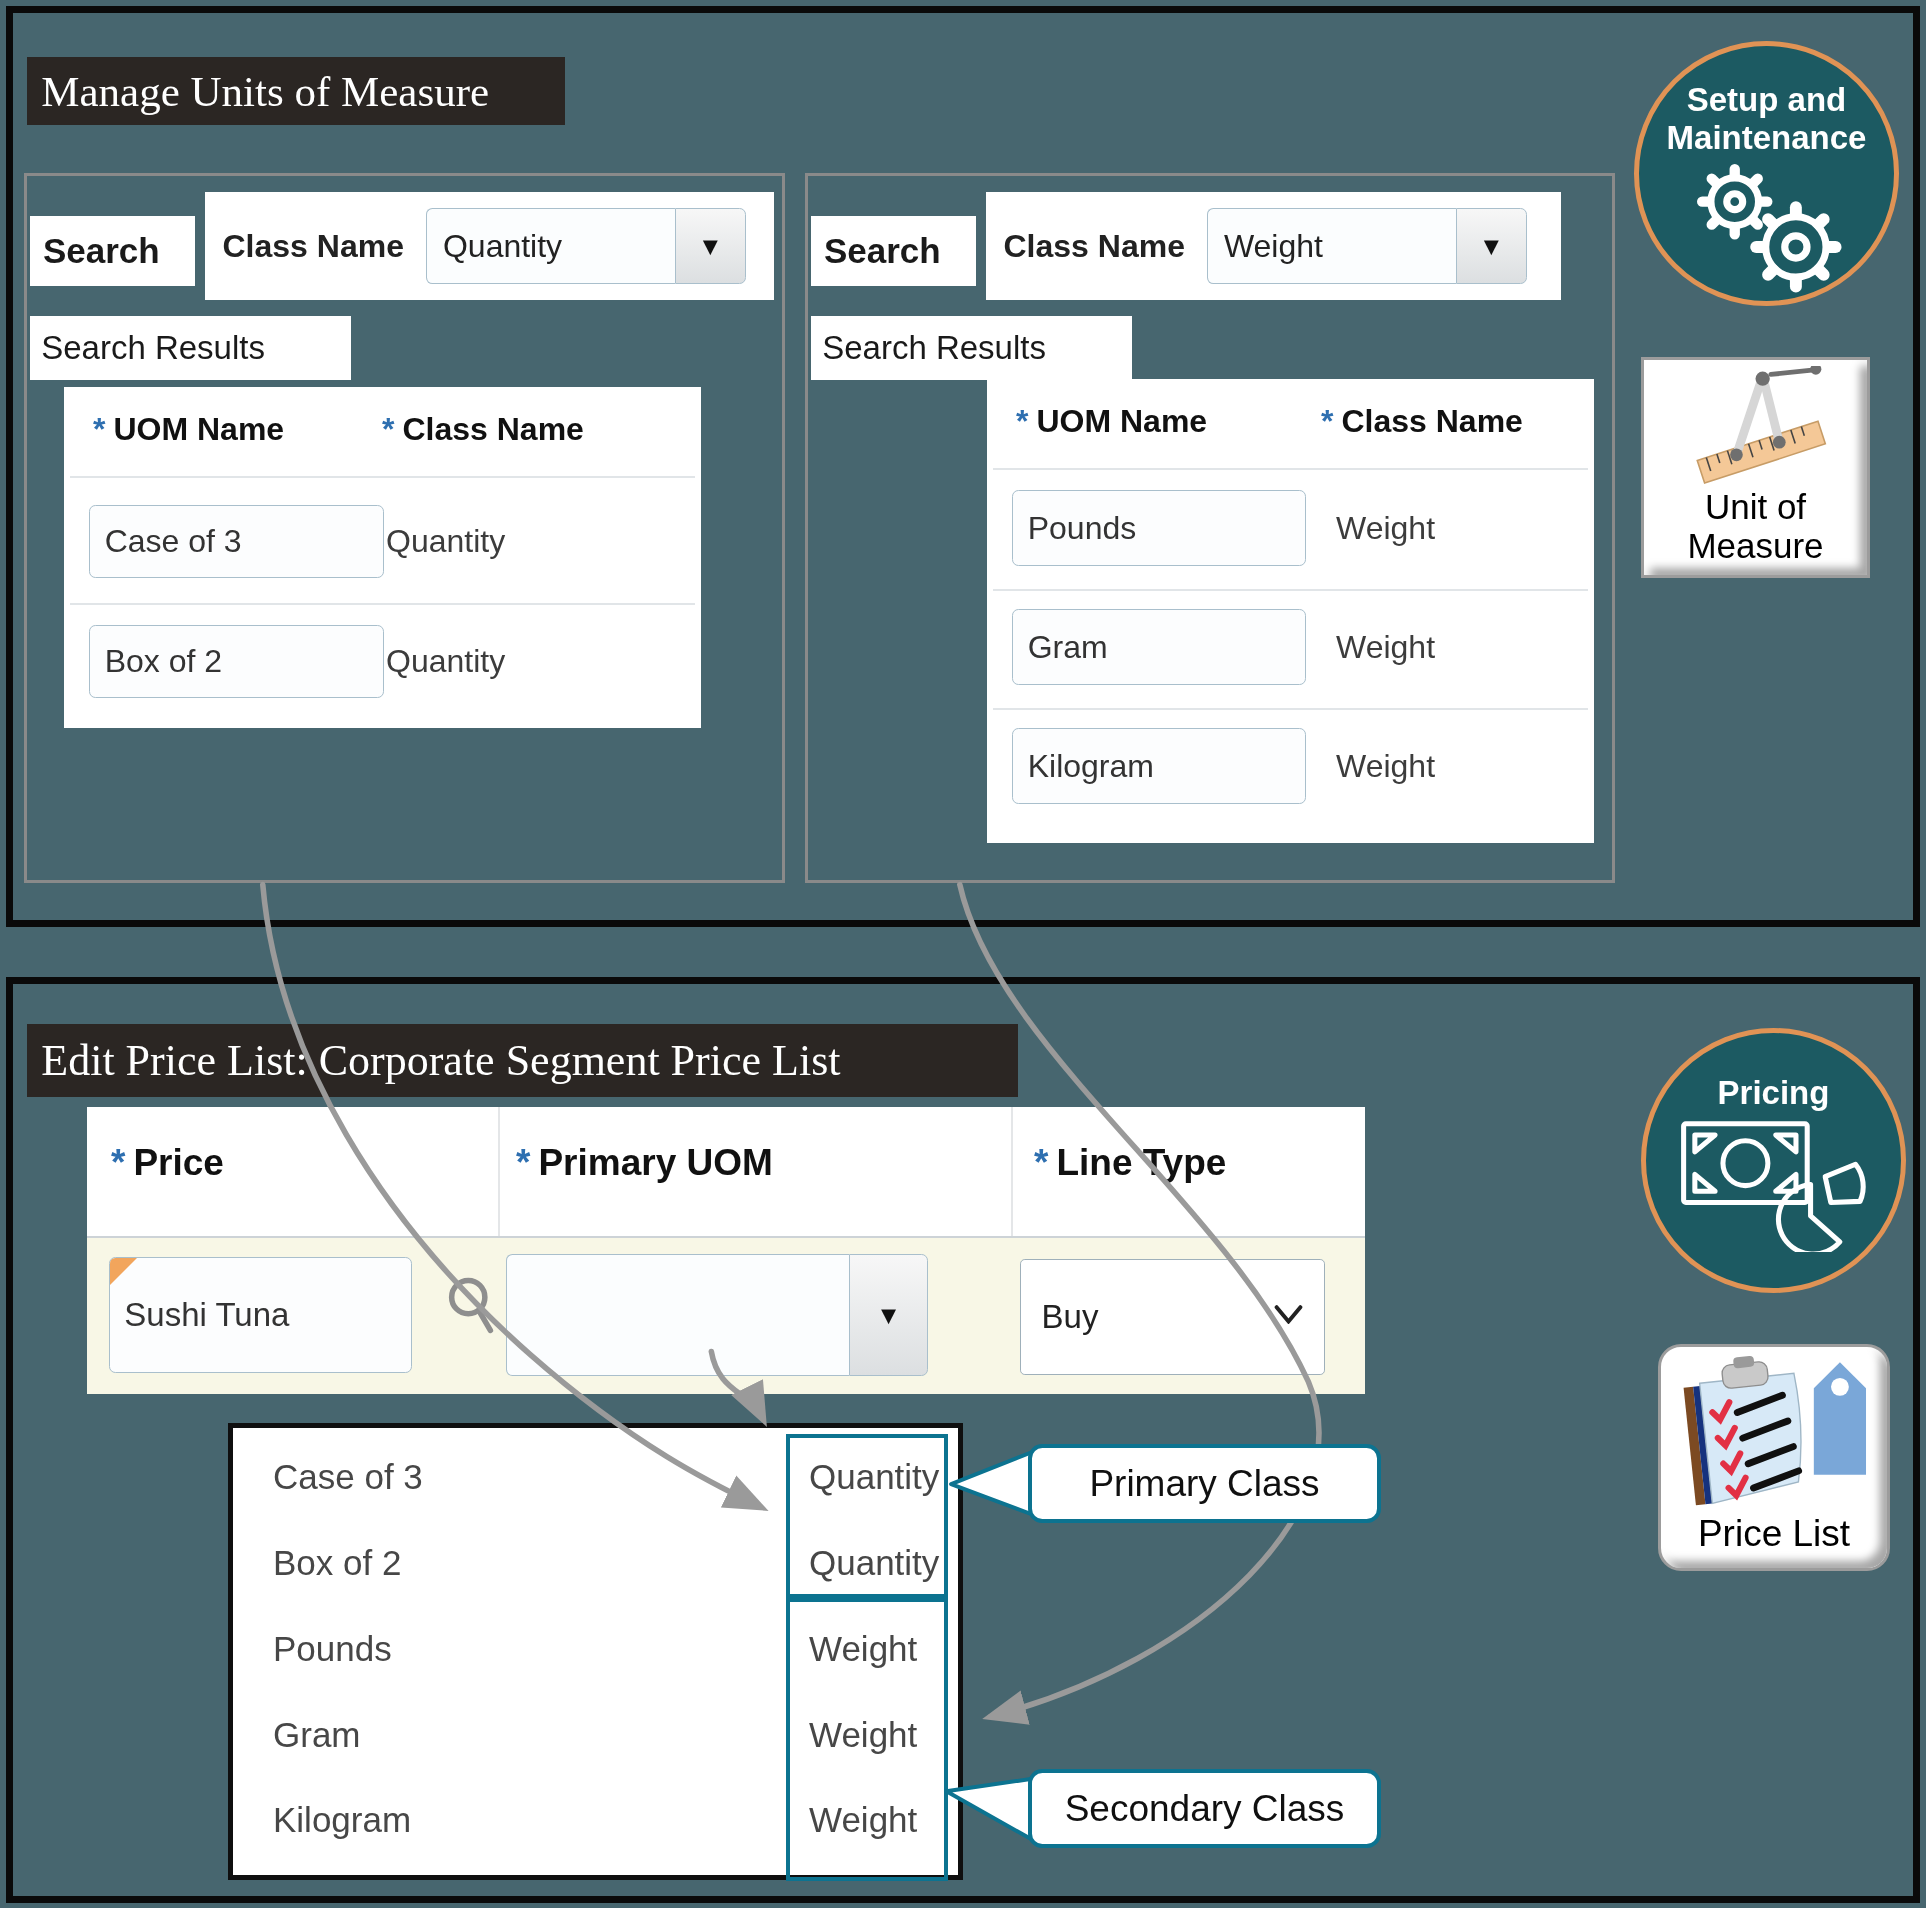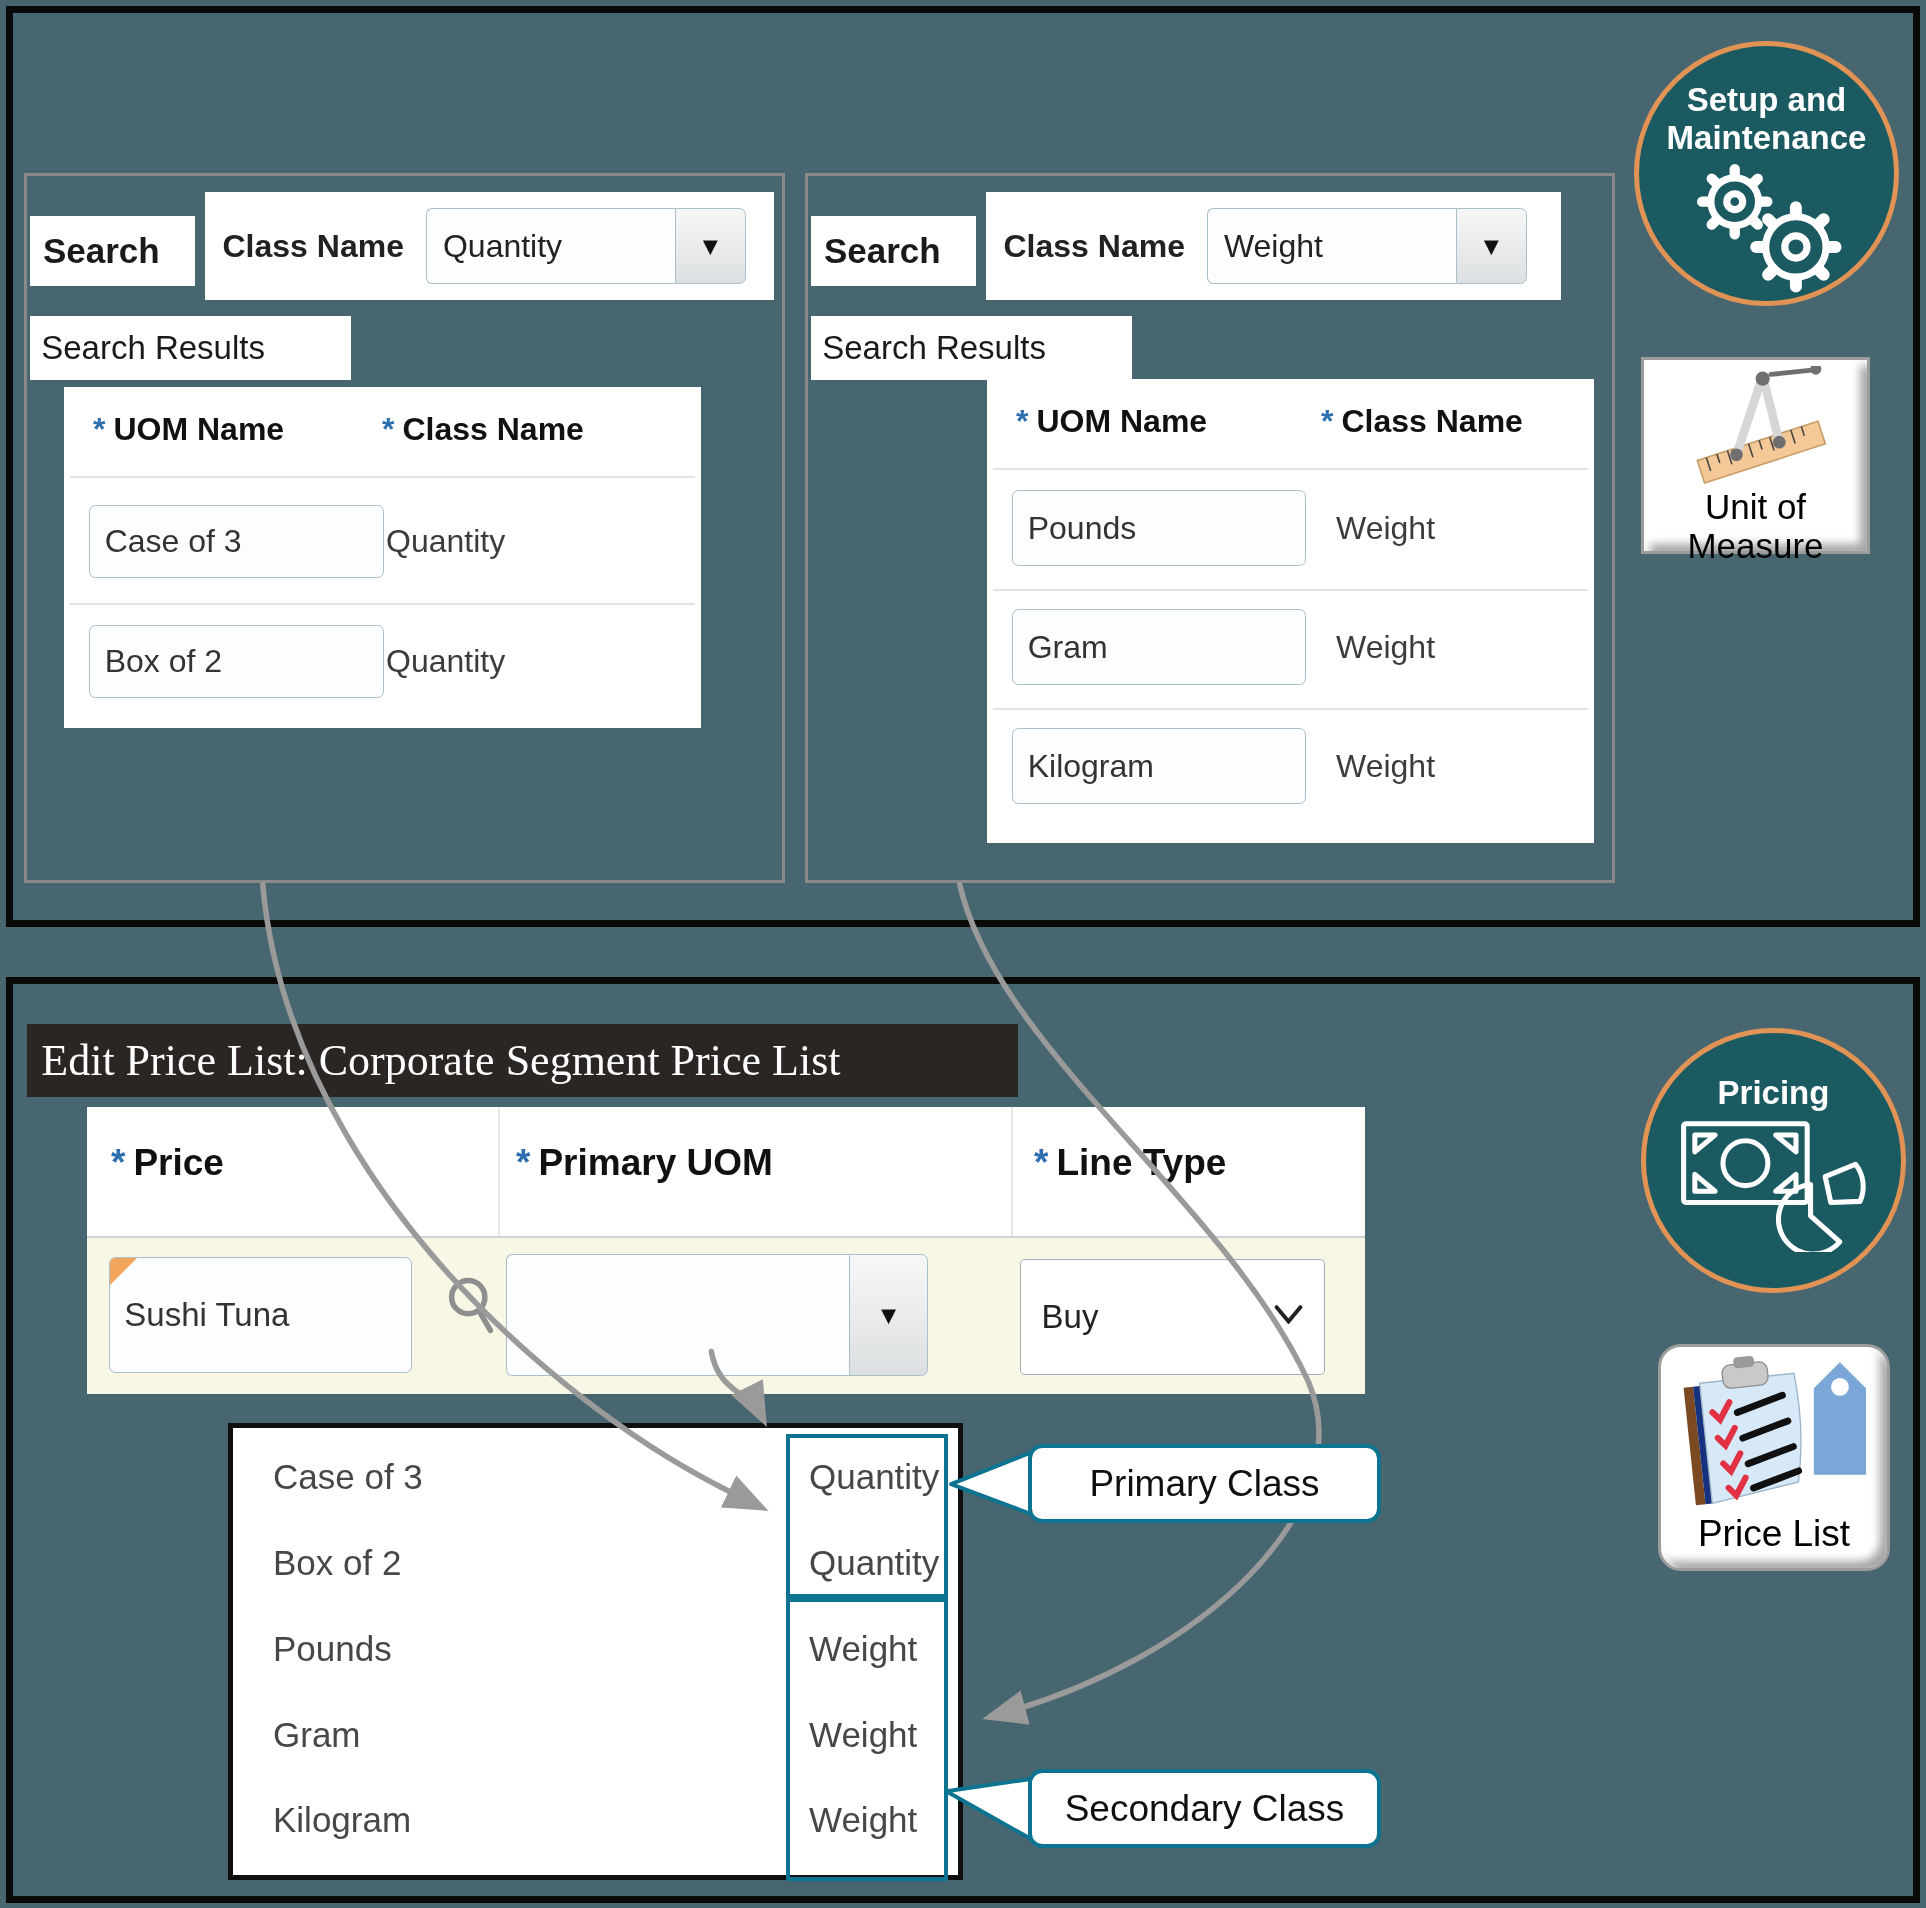--- a/index.html
+++ b/index.html
@@ -49,20 +49,23 @@
   .selectbox{position:absolute;background:#fff;border:1.6px solid #9fb0ba;border-radius:4.8px;
              display:flex;align-items:center;padding-left:20.6px;font-size:33px;color:#222;box-sizing:border-box;}
 </style>
 </head>
 <body>
 
 <div id="stage">
 
   <div class="block" style="left:6.4px;top:6.4px;width:1914px;height:921px;"></div>
 
+  <div class="titlebar" style="left:27px;top:57px;width:538px;height:68px;font-size:43px;">
+    <span>Manage Units of Measure</span>
+  </div>
 
   <div class="panel" style="left:24px;top:173px;width:761px;height:710px;">
     <div class="whitebar" style="left:178px;top:16px;width:569px;height:108px;padding-left:17.5px;gap:22px;">
       <span class="lbl-bold">Class Name</span>
       <div class="dd" style="position:relative;">
         <div class="dd-field" style="width:249px;height:76px;">Quantity</div>
         <div class="dd-btn" style="width:71px;height:76px;">▼</div>
       </div>
     </div>
     <div class="chip" style="left:3.2px;top:40px;width:165px;height:70px;padding-left:12.7px;font-weight:bold;font-size:35px;">Search</div>
@@ -142,21 +145,21 @@
             <line x1="194" y1="112" x2="202" y2="112"></line>
           <line x1="117" y1="77" x2="123" y2="83"></line>
             <line x1="181" y1="141" x2="187" y2="147"></line>
           <line x1="187" y1="77" x2="181" y2="83"></line>
             <line x1="123" y1="141" x2="117" y2="147"></line>
         </g>
       </g>
     </svg>
   </div>
 
-  <div class="tile" style="left:1641px;top:357px;width:229px;height:197px;">
+  <div class="tile" style="left:1641px;top:357px;width:229px;height:221px;">
     <svg width="191" height="119" viewBox="0 0 240 150" style="margin-top:6.4px;">
       <g transform="rotate(-18 120 112)">
         <rect x="48" y="96" width="160" height="30" fill="#f4c897" stroke="#c79c66" stroke-width="2"></rect>
         <g stroke="#444" stroke-width="2">
           <line x1="60" y1="96" x2="60" y2="114"></line>
             <line x1="74" y1="96" x2="74" y2="108"></line>
           <line x1="88" y1="96" x2="88" y2="114"></line>
             <line x1="102" y1="96" x2="102" y2="108"></line>
           <line x1="116" y1="96" x2="116" y2="114"></line>
             <line x1="130" y1="96" x2="130" y2="108"></line>

